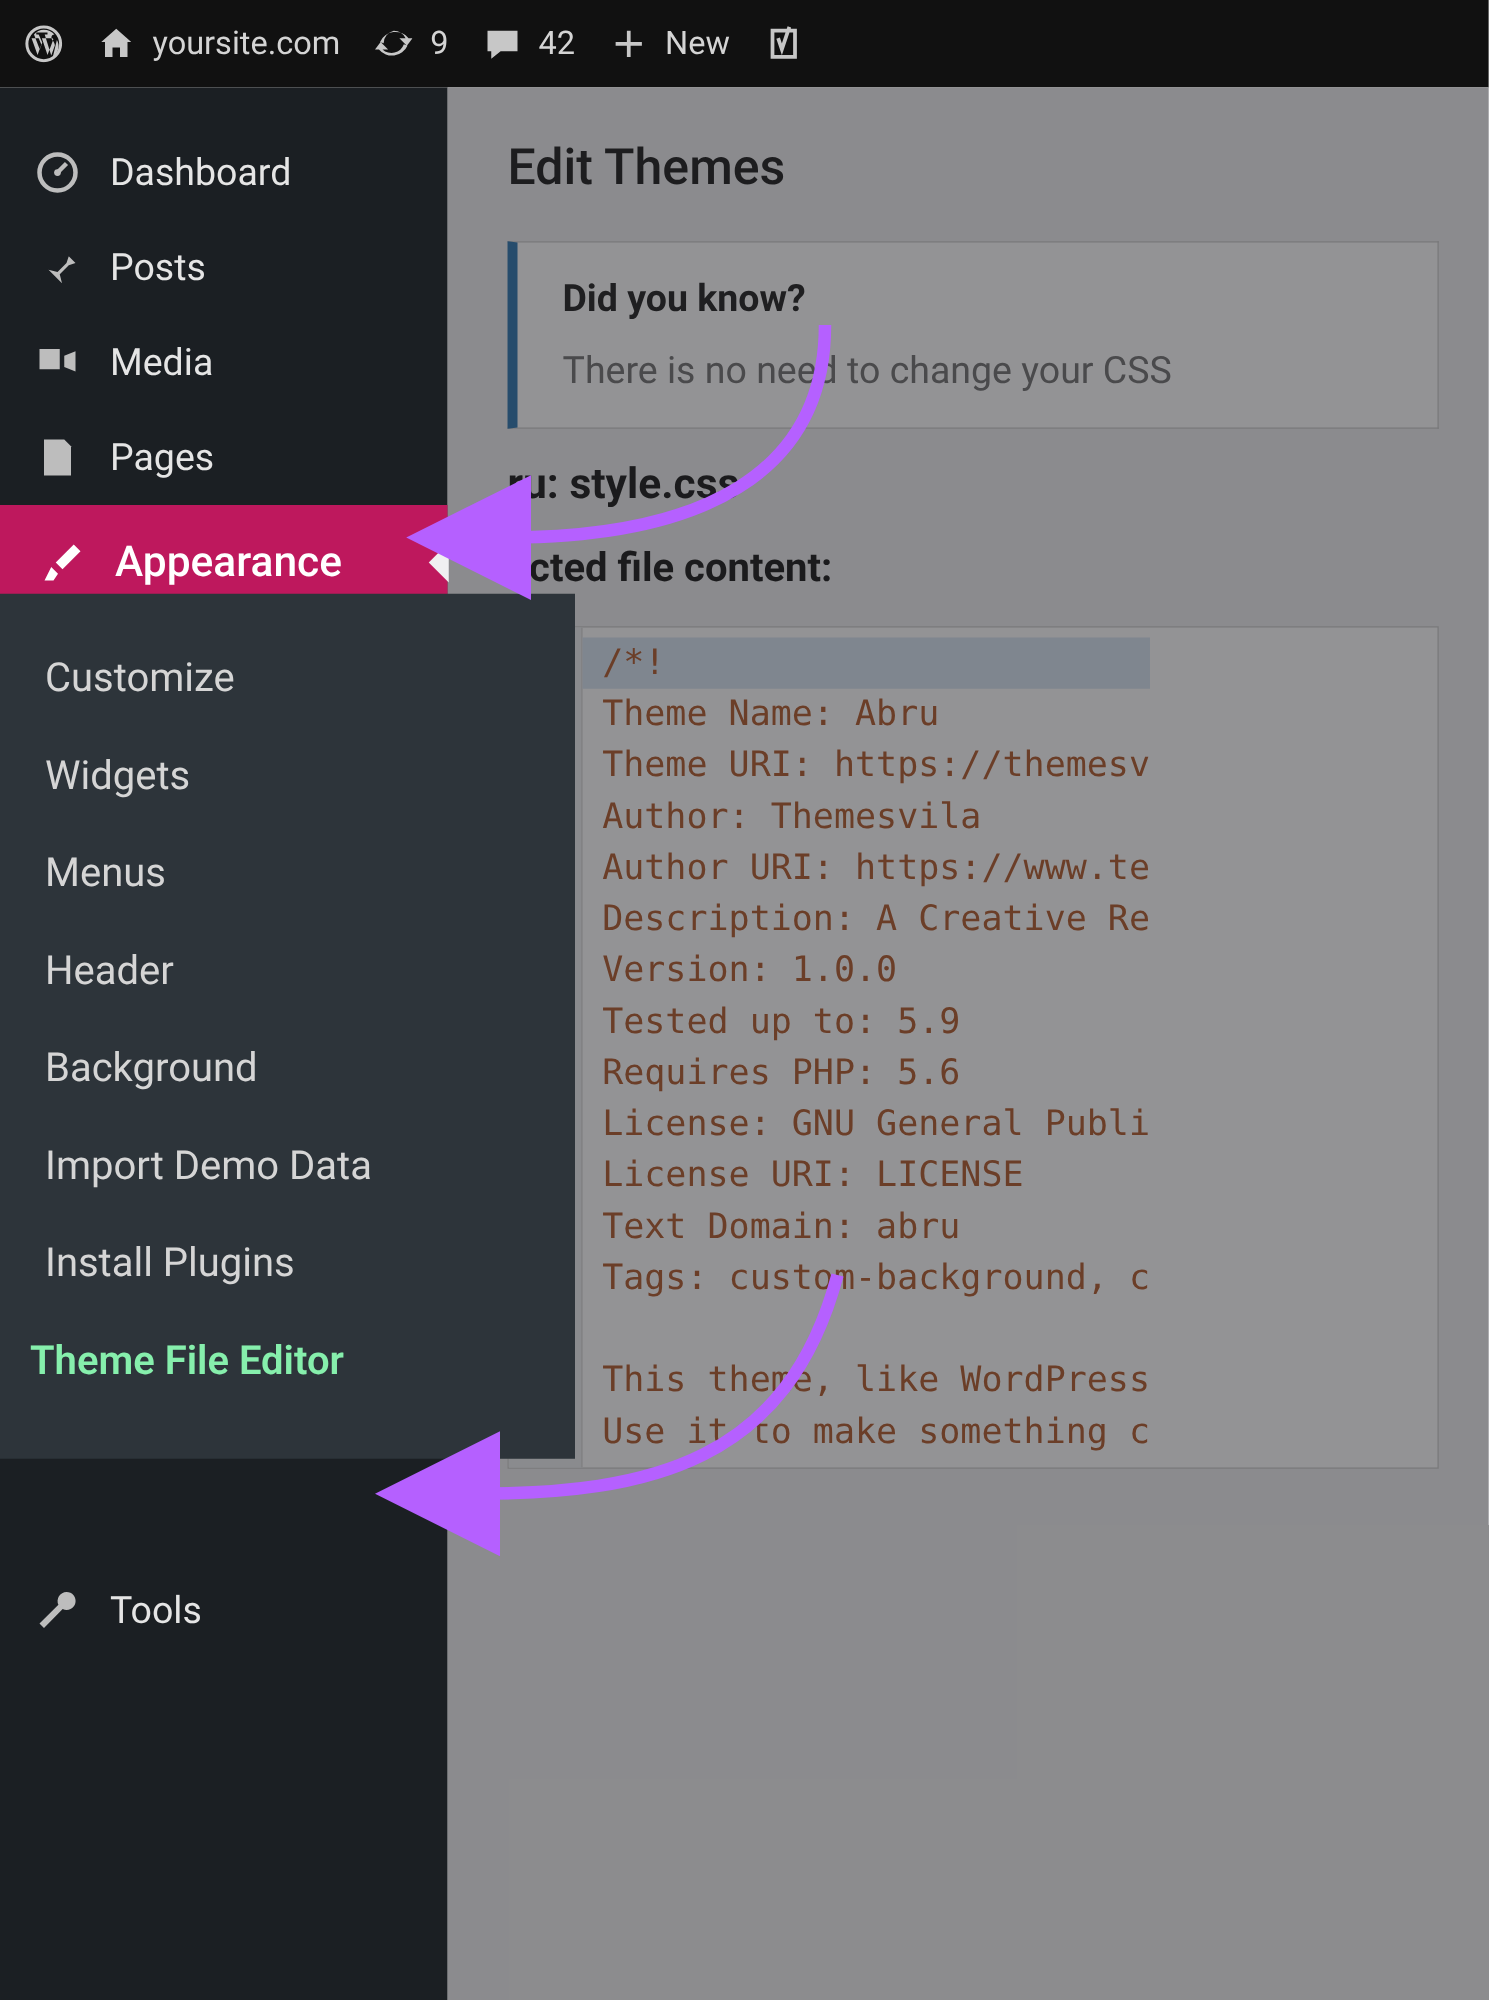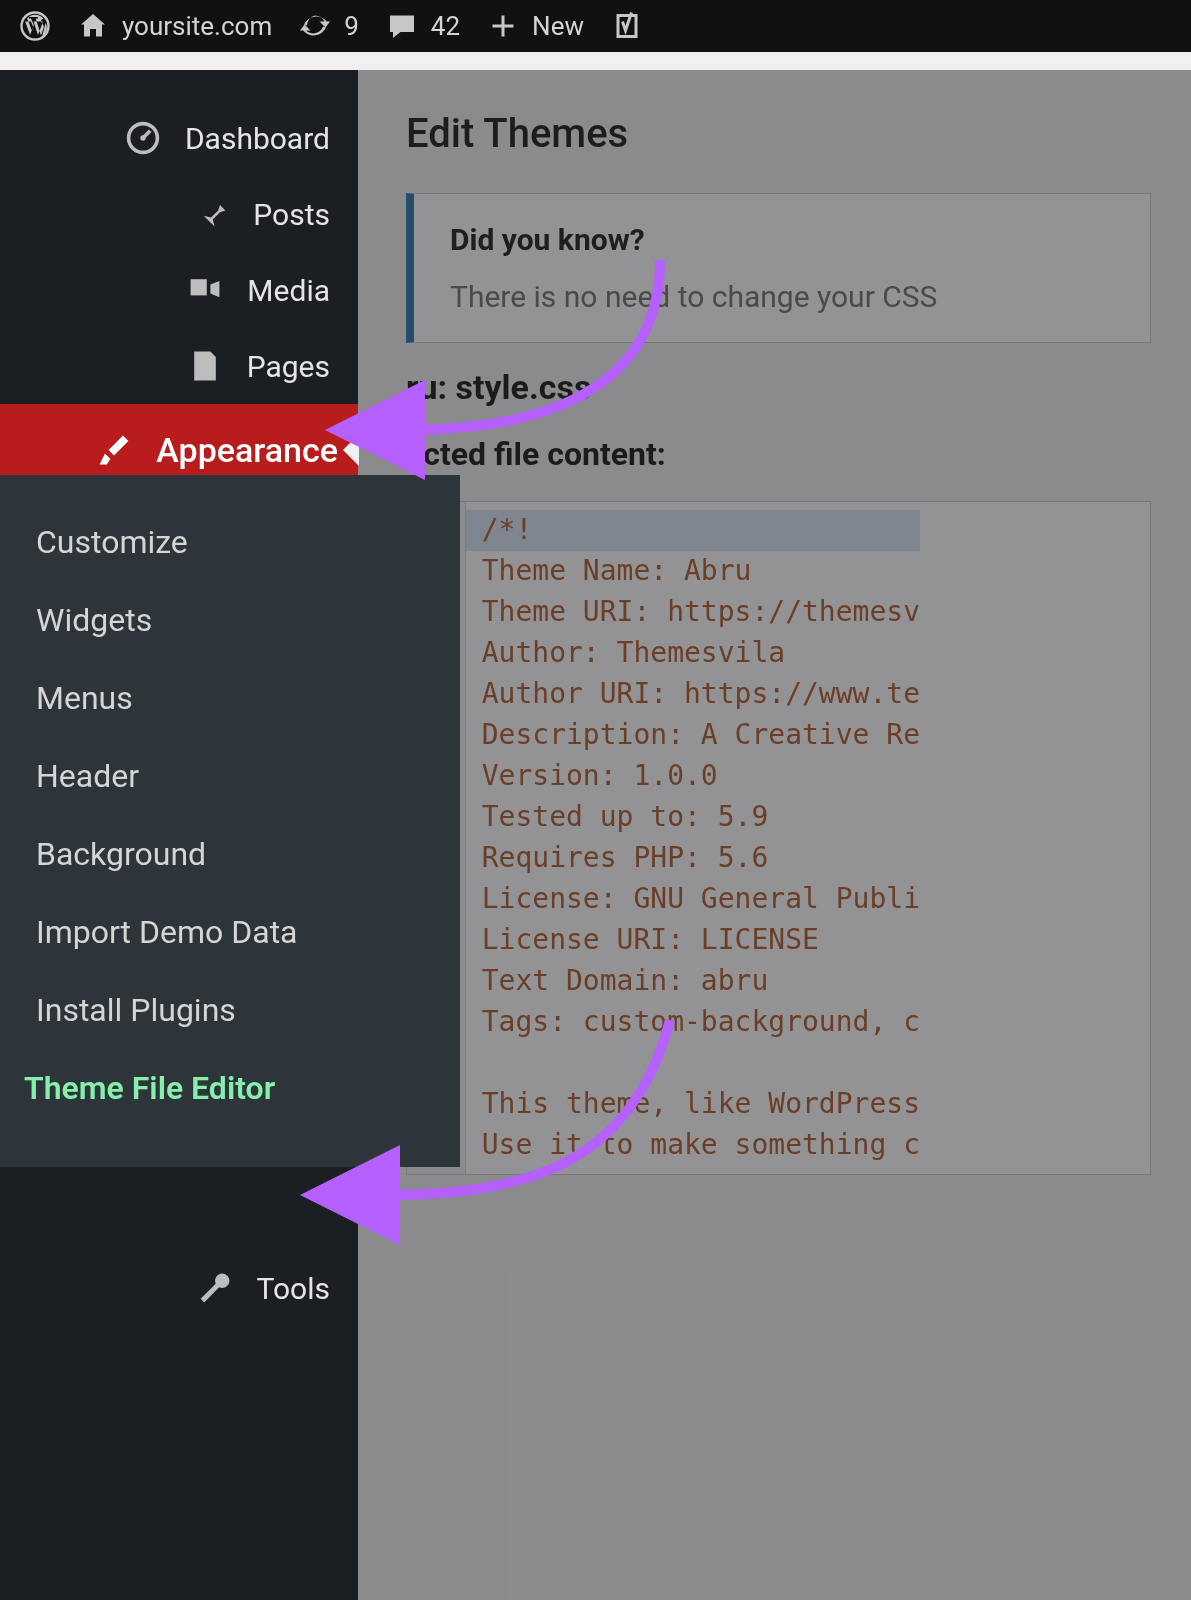--- a/index.html
+++ b/index.html
@@ -1,42 +1,42 @@
 <!DOCTYPE html>
 <html><head>
 <meta charset="utf-8">
 <style>
   * { margin: 0; padding: 0; box-sizing: border-box; }
   html, body { width: 1191px; height: 1600px; overflow: hidden; font-family: -apple-system, BlinkMacSystemFont, "Segoe UI", Roboto, sans-serif; }
   body { position: relative; background: #f0f0f1; }
 
   
   .adminbar {
-    position: absolute; top: 0; left: 0; right: 0; height: 52px;
+    position: absolute; top: 0; left: 0; right: 0; height: 70px;
     background: #111; color: #c7c7c7; display: flex; align-items: center;
     padding: 0 20px; gap: 28px; font-size: 26px;
   }
   .adminbar .ab-item { display: flex; align-items: center; gap: 14px; cursor: pointer; color: #d4d4d4; }
   .adminbar svg { fill: #c7c7c7; width: 30px; height: 30px; }
 
   
   .sidebar {
     position: absolute; top: 70px; left: 0; width: 358px; bottom: 0;
     background: #1b1f23; color: #e4e4e4;
   }
   .sidebar .menu { padding-top: 30px; }
   .menu-item {
     display: flex; align-items: center; gap: 24px;
-    padding: 20px 28px; font-size: 30px; color: #e5e5e5; cursor: pointer; justify-content: flex-end;
+    padding: 20px 28px; font-size: 30px; color: #e5e5e5; cursor: pointer;
   }
   .menu-item .mi-icon { width: 36px; height: 36px; display:flex; align-items:center; justify-content:center; }
   .menu-item .mi-icon svg { width: 36px; height: 36px; fill:#bdbdbd; }
   .menu-item.active {
-    background: #b91c1c; color: #fff; font-size: 34px; font-weight: 500;
-    position: relative; padding: 26px 20px;
+    background: #be185d; color: #fff; font-size: 34px; font-weight: 500;
+    position: relative; padding: 26px 32px;
   }
   .menu-item.active .mi-icon svg { fill:#fff; }
   .menu-item.active::after {
     content: ""; position: absolute; right: -1px; top: 50%; transform: translateY(-50%);
     width: 0; height: 0; border-top: 16px solid transparent; border-bottom: 16px solid transparent;
     border-right: 16px solid #f0f0f1;
   }
 
   
   .submenu {

